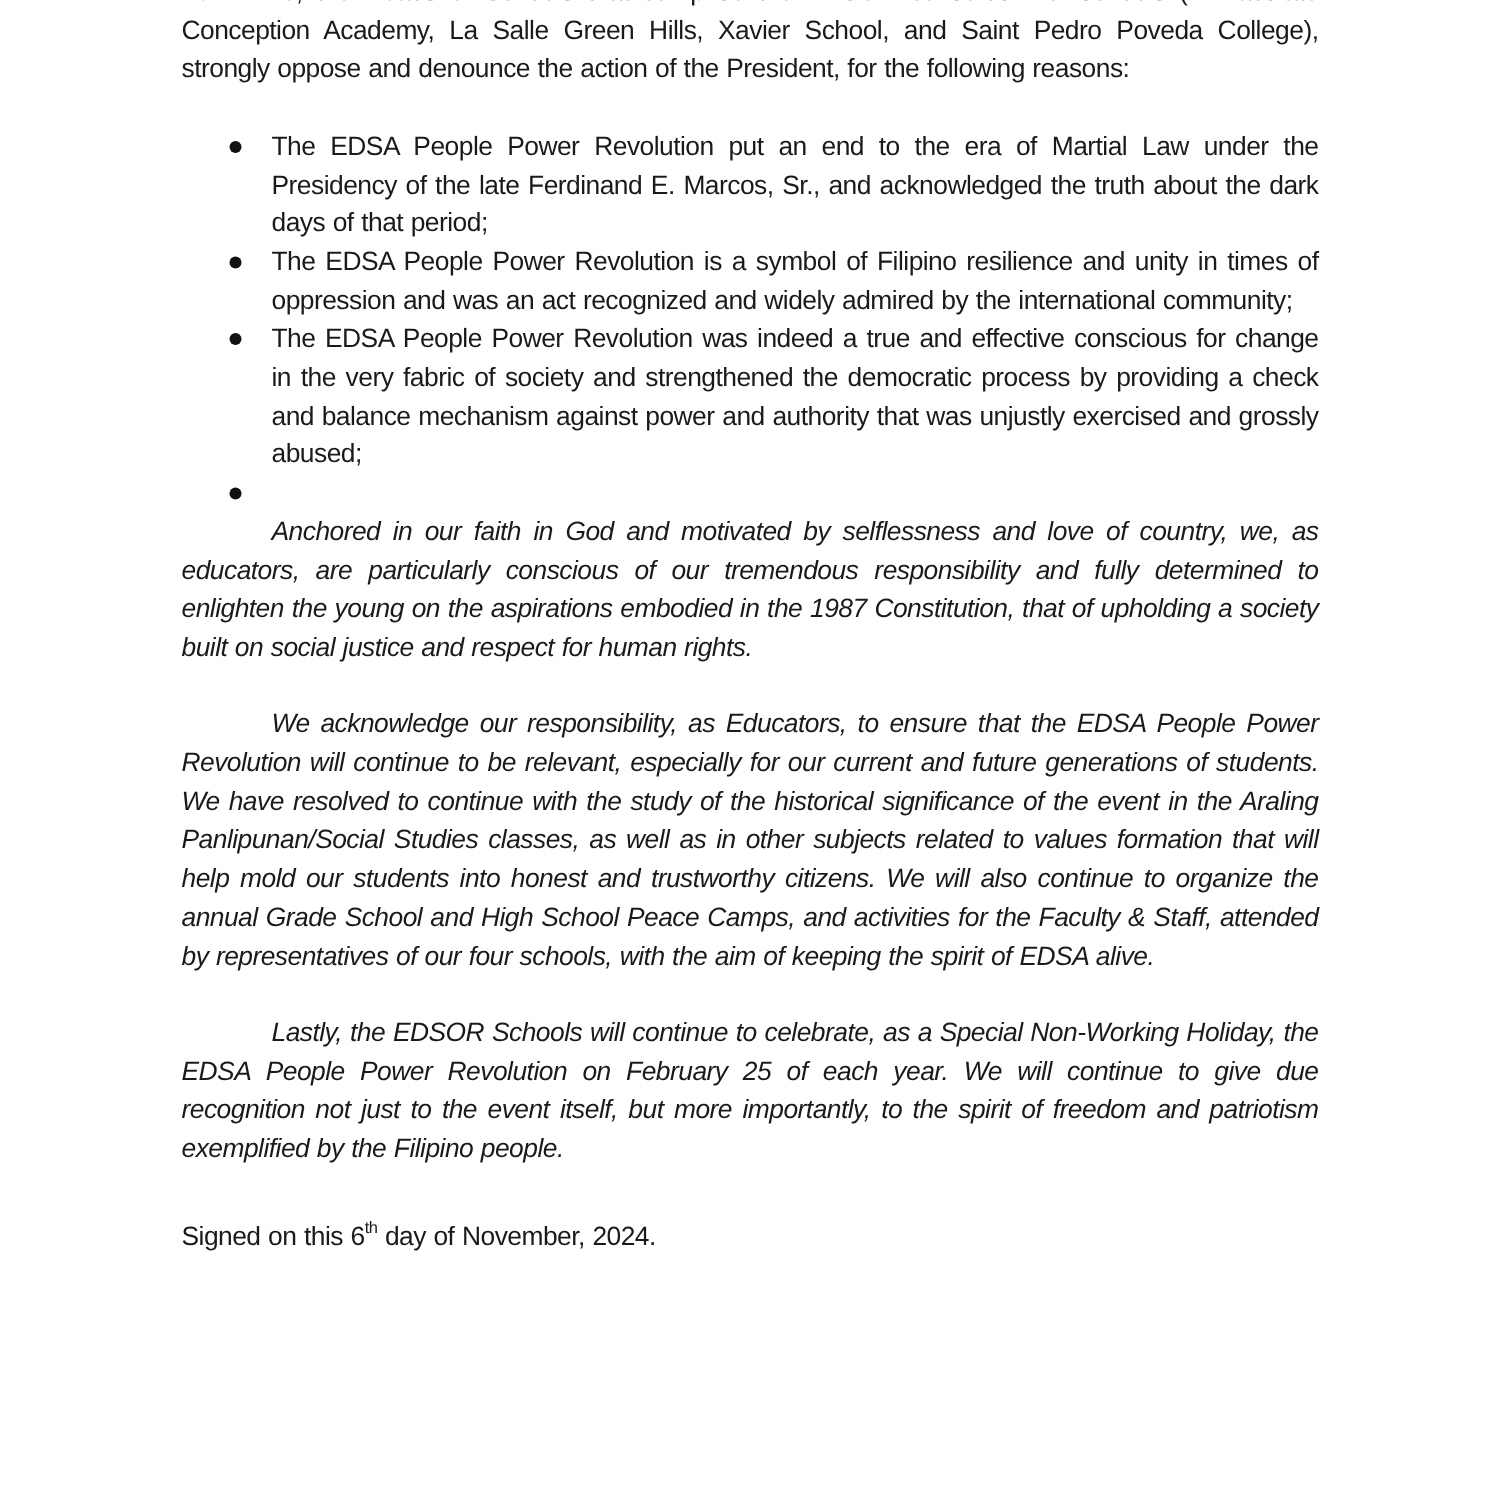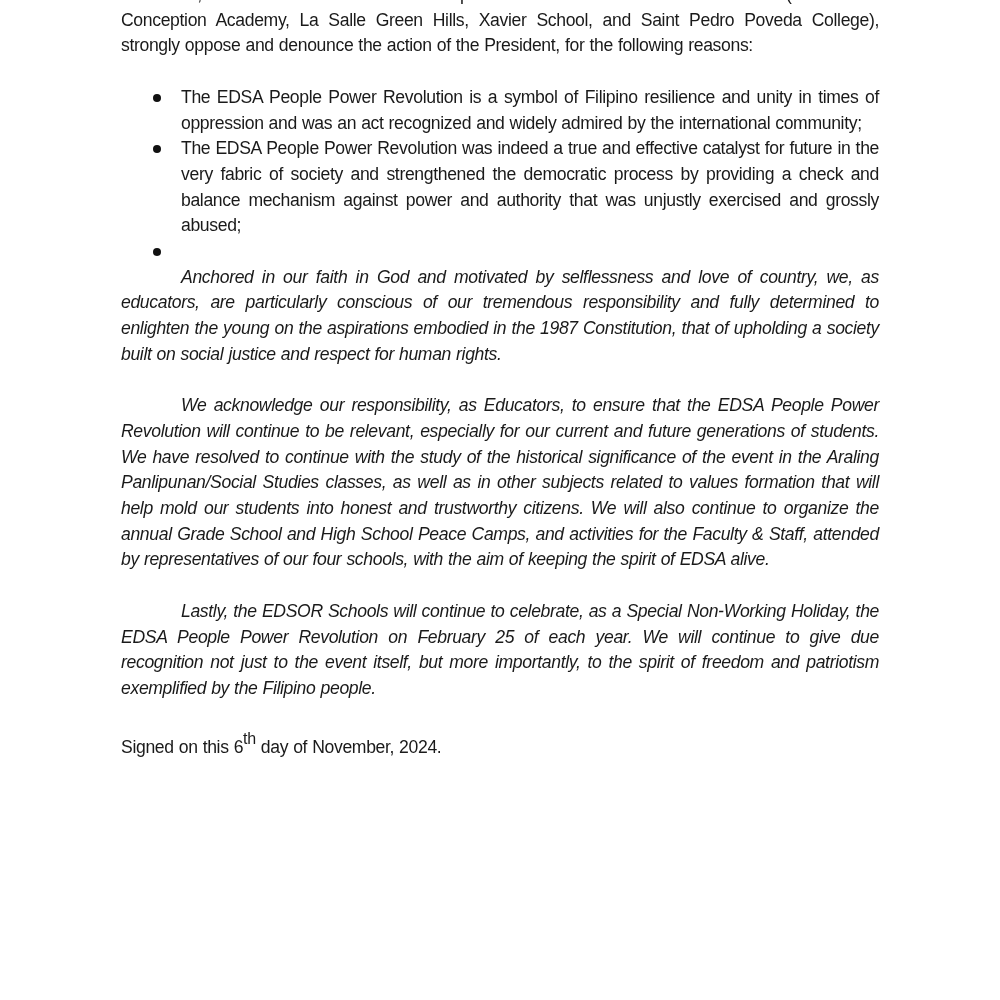--- a/index.html
+++ b/index.html
@@ -50,43 +50,47 @@
     .bullet-dot {
       position: absolute;
       left: -28px;
       top: 9px;
       width: 8px;
       height: 8px;
       border-radius: 50%;
       background: #111;
     }
     sup {
-      font-size: 16px;
+      font-size: 11px;
       line-height: 0;
       position: relative;
       top: -2px;
     }
   </style>
 </head>
 <body>
 
 <div class="page">
 
   <p class="para"><span>2024. We, the Heads of Schools that comprise the EDSOR consortium of schools</span> <span>(Immaculate Conception Academy, La Salle Green Hills, Xavier School, and Saint Pedro Poveda College), strongly oppose and denounce the action of the President, for the following reasons:</span></p>
 
   <div class="gap"></div>
 
   <ul class="bullets">
     <li>
       <span class="bullet-dot"></span>
+      <span>The EDSA People Power Revolution put an end to the era of Martial Law under the Presidency of the late Ferdinand E. Marcos, Sr., and acknowledged the truth about the dark days of that period;</span>
+    </li>
+    <li>
+      <span class="bullet-dot"></span>
       <span>The EDSA People Power Revolution is a symbol of Filipino resilience and unity in times of oppression and was an act recognized and widely admired by the international community;</span>
     </li>
     <li>
       <span class="bullet-dot"></span>
-      <span>The EDSA People Power Revolution was indeed a true and effective catalyst for future in the very fabric of society and strengthened the democratic process by providing a check and balance mechanism against power and authority that was unjustly exercised and grossly abused;</span>
+      <span>The EDSA People Power Revolution was indeed a true and effective conscious for change in the very fabric of society and strengthened the democratic process by providing a check and balance mechanism against power and authority that was unjustly exercised and grossly abused;</span>
     </li>
     <li>
       <span class="bullet-dot"></span>
     </li>
   </ul>
 
   <div class="gap"></div>
 
   <p class="para indent">Anchored in our faith in God and motivated by selflessness and love of country, we, as educators, are particularly conscious of our tremendous responsibility and fully determined to enlighten the young on the aspirations embodied in the 1987 Constitution, that of upholding a society built on social justice and respect for human rights.</p>
 

